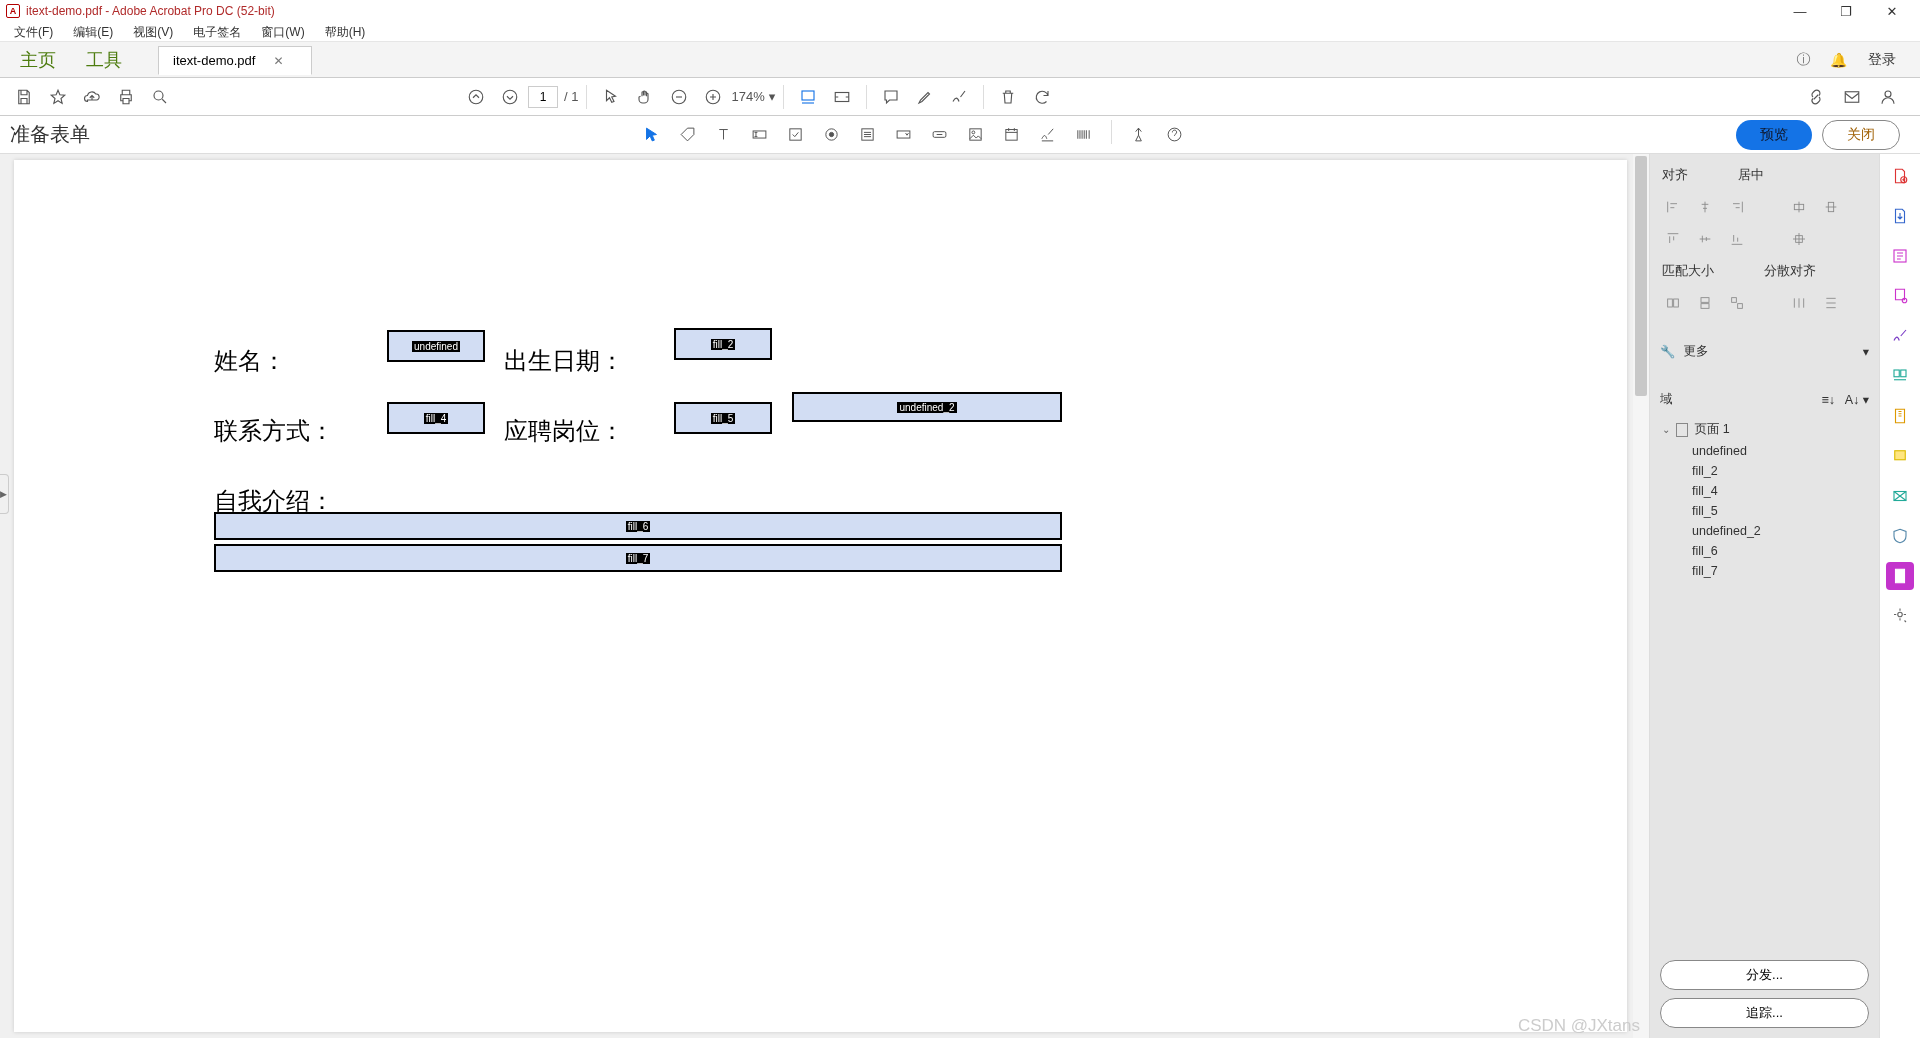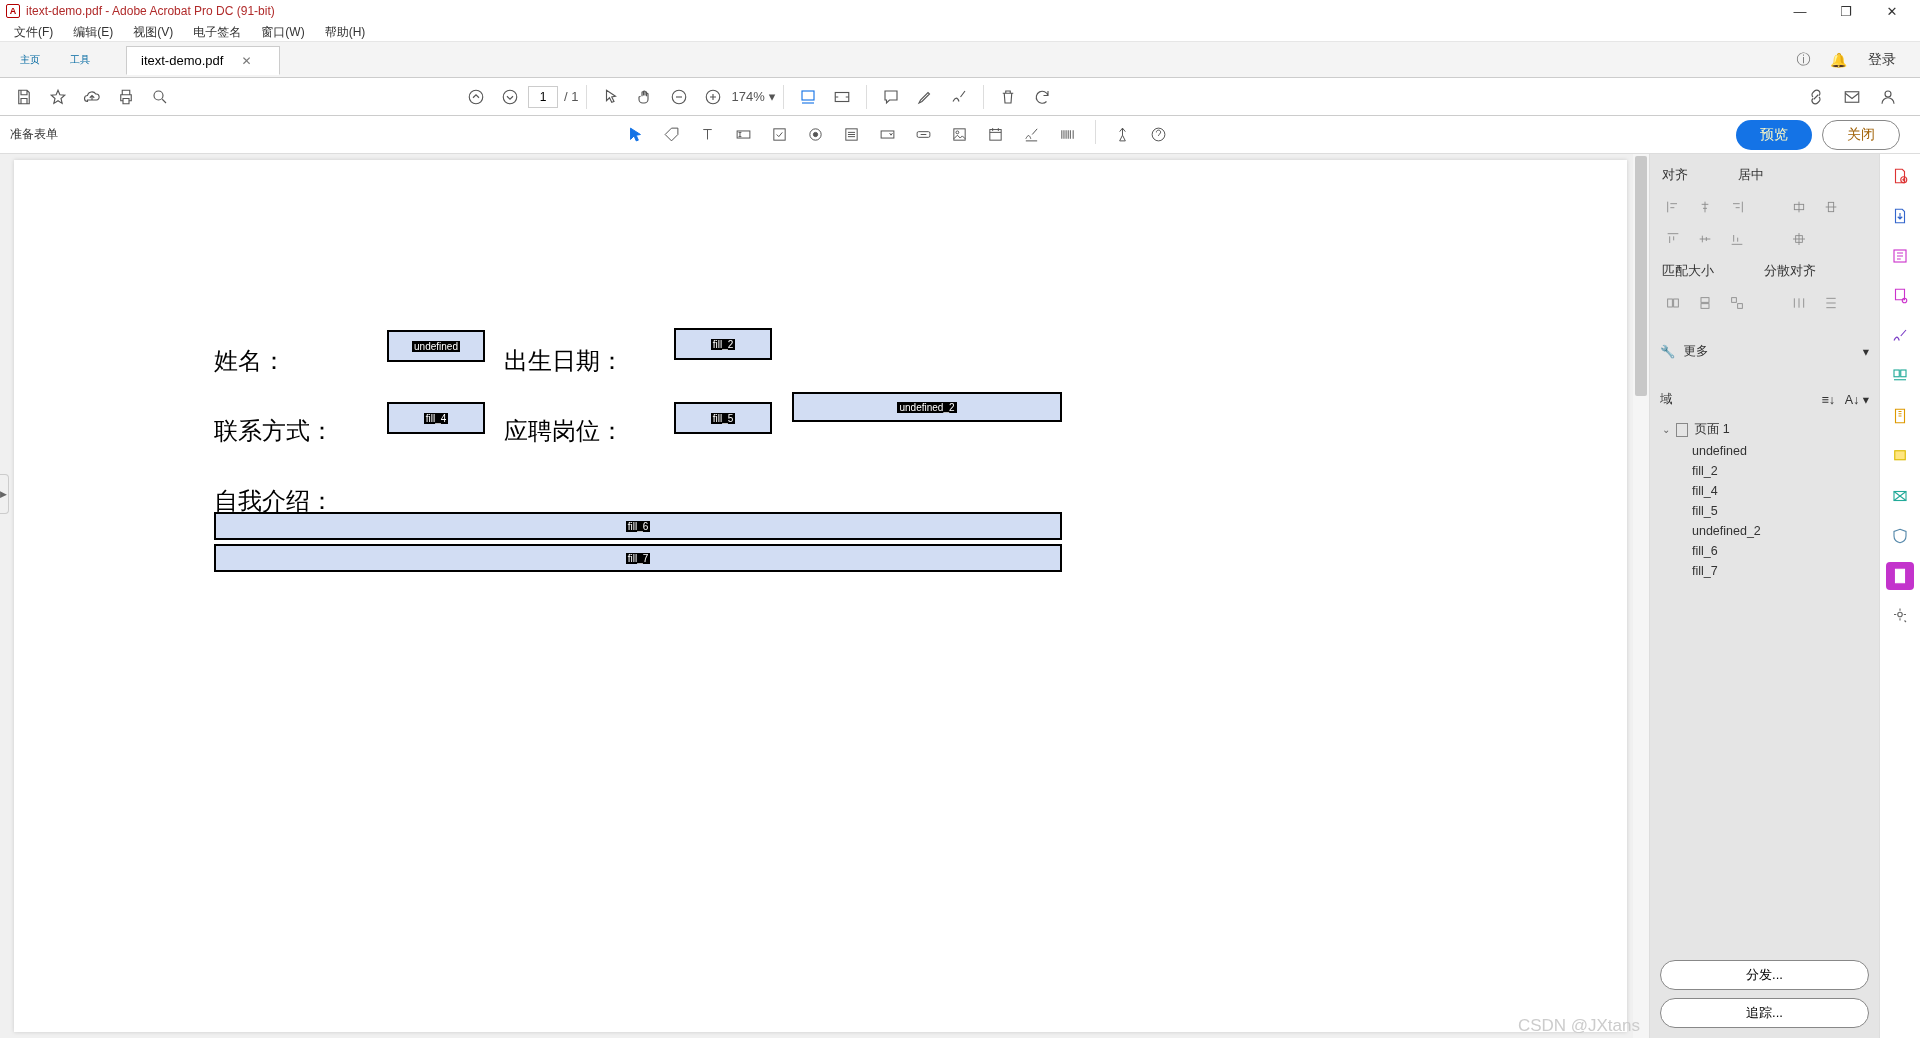--- a/index.html
+++ b/index.html
@@ -11,47 +11,47 @@
 .titlebar .title { color: #b02a2a; }
 .titlebar .win-controls { margin-left: auto; display: flex; gap: 18px; padding-right: 8px; }
 .titlebar .win-controls span { width: 28px; text-align: center; cursor: default; font-size: 13px; color: #333; }
 
 
 .menubar { height: 20px; display: flex; align-items: flex-start; padding: 0 6px; font-size: 12px; color: #333; gap: 4px; border-bottom: 1px solid #e6e6e6;}
 .menubar .mi { padding: 2px 8px; cursor: default; }
 
 
 .tabrow { height: 36px; background: #f4f4f4; border-bottom: 1px solid #ccc; display: flex; align-items: center; padding: 0 6px; gap: 2px; }
-.tabrow .maintab { padding: 8px 14px; font-size: 10px; color: #0369a1; cursor: pointer; }
+.tabrow .maintab { padding: 8px 14px; font-size: 18px; color: #4d7c0f; cursor: pointer; }
 .tabrow .doctab { background: #fff; border: 1px solid #ccc; border-bottom: 1px solid #fff; padding: 6px 28px 6px 14px; font-size: 13px; position: relative; top: 1px; margin-left: 20px; display: flex; align-items: flex-end; gap: 18px;}
 .tabrow .doctab .x { color: #777; font-size: 12px; }
 .tabrow .right { margin-left: auto; display: flex; align-items: center; gap: 20px; padding-right: 18px; color: #777; font-size: 14px; }
 .tabrow .right .login { color: #333; }
 
 
 .toolbar { height: 38px; border-bottom: 1px solid #ccc; display: flex; align-items: center; padding: 0 8px; gap: 2px; }
 .tb-btn { width: 32px; height: 32px; display: flex; align-items: center; justify-content: center; color: #555; cursor: pointer; }
 .tb-btn svg { width: 18px; height: 18px; stroke: #555; fill: none; stroke-width: 1.5; }
 .tb-sep { width: 1px; height: 24px; background: #ddd; margin: 0 6px; }
 .tb-page { display: flex; align-items: center; gap: 6px; font-size: 13px; color: #555; }
 .tb-page input { width: 30px; height: 22px; text-align: center; border: 1px solid #ccc; font-size: 12px;}
 .tb-zoom { display: flex; align-items: center; gap: 4px; font-size: 13px; color: #555; }
 .tb-right { margin-left: auto; display: flex; align-items: center; gap: 4px; padding-right: 8px; }
 .tb-right .tb-btn svg { stroke: #555; }
 
 
 .formbar { height: 38px; border-bottom: 1px solid #ddd; display: flex; align-items: center; padding: 0 10px; background: #fff; }
-.formbar .label { font-size: 12px; color: #333; font-weight: 500; }
+.formbar .label { font-size: 20px; color: #333; font-weight: 500; }
 .formbar .tools { flex: 1; display: flex; justify-content: center; gap: 6px; }
 .formbar .tools .ft { width: 30px; height: 30px; display: flex; align-items: center; justify-content: center; color: #555; cursor: pointer; }
 .formbar .tools .ft svg { width: 17px; height: 17px; stroke: #555; fill: none; stroke-width: 1.4; }
 .formbar .tools .ft.sel { color: #1473e6; }
 .formbar .tools .ft.sel svg { stroke: #1473e6; fill:#1473e6;}
 .formbar .actions { display: flex; gap: 10px; padding-right: 10px; }
-.btn-primary { background: #1473e6; color: #fef9c3; border: none; border-radius: 16px; padding: 6px 24px; font-size: 14px; cursor: pointer; }
+.btn-primary { background: #1473e6; color: #0f172a; border: none; border-radius: 16px; padding: 6px 24px; font-size: 14px; cursor: pointer; }
 .btn-outline { background: #fff; color: #a16207; border: 1px solid #888; border-radius: 16px; padding: 5px 24px; font-size: 14px; cursor: pointer; }
 
 
 .workarea { display: flex; height: calc(1038px - 22px - 20px - 36px - 38px - 38px); position: relative; }
 .docwrap { flex: 1; background: #f0f0f0; position: relative; overflow: hidden; border-right: 1px solid #ddd; }
 .collapse-left { position:absolute; left:-1px; top:320px; width:10px; height:40px; background:#f0f0f0; border:1px solid #ccc; border-left:none; display:flex; align-items:center; justify-content:center; font-size:9px; color:#666; cursor:pointer; border-radius: 0 4px 4px 0;}
 .collapse-right { position:absolute; right:-1px; top:320px; width:10px; height:40px; background:#f0f0f0; border:1px solid #ccc; border-right:none; display:flex; align-items:center; justify-content:center; font-size:9px; color:#666; cursor:pointer; border-radius: 4px 0 0 4px;}
 .doc-scroll { position:absolute; right:0; top:0; bottom:0; width:16px; background:#f5f5f5; }
 .doc-scroll .thumb { position:absolute; top:2px; left:2px; right:2px; height:240px; background:#c8c8c8; border-radius:2px;}
 
@@ -84,21 +84,21 @@
 .toolrail .tr.active { background:#c333cc; }
 .toolrail .tr.active svg { stroke:#fff; fill:#fff;}
 
 .watermark { position:absolute; bottom:2px; right:280px; font-size:17px; color:#ccc;}
 </style>
 </head>
 <body>
 
 <div class="titlebar">
   <div class="acro-icon">A</div>
-  <span class="title">itext-demo.pdf - Adobe Acrobat Pro DC (91-bit)</span>
+  <span class="title">itext-demo.pdf - Adobe Acrobat Pro DC (52-bit)</span>
   <div class="win-controls">
     <span>—</span>
     <span>❐</span>
     <span>✕</span>
   </div>
 </div>
 
 <div class="menubar">
   <span class="mi">文件(F)</span>
   <span class="mi">编辑(E)</span>

